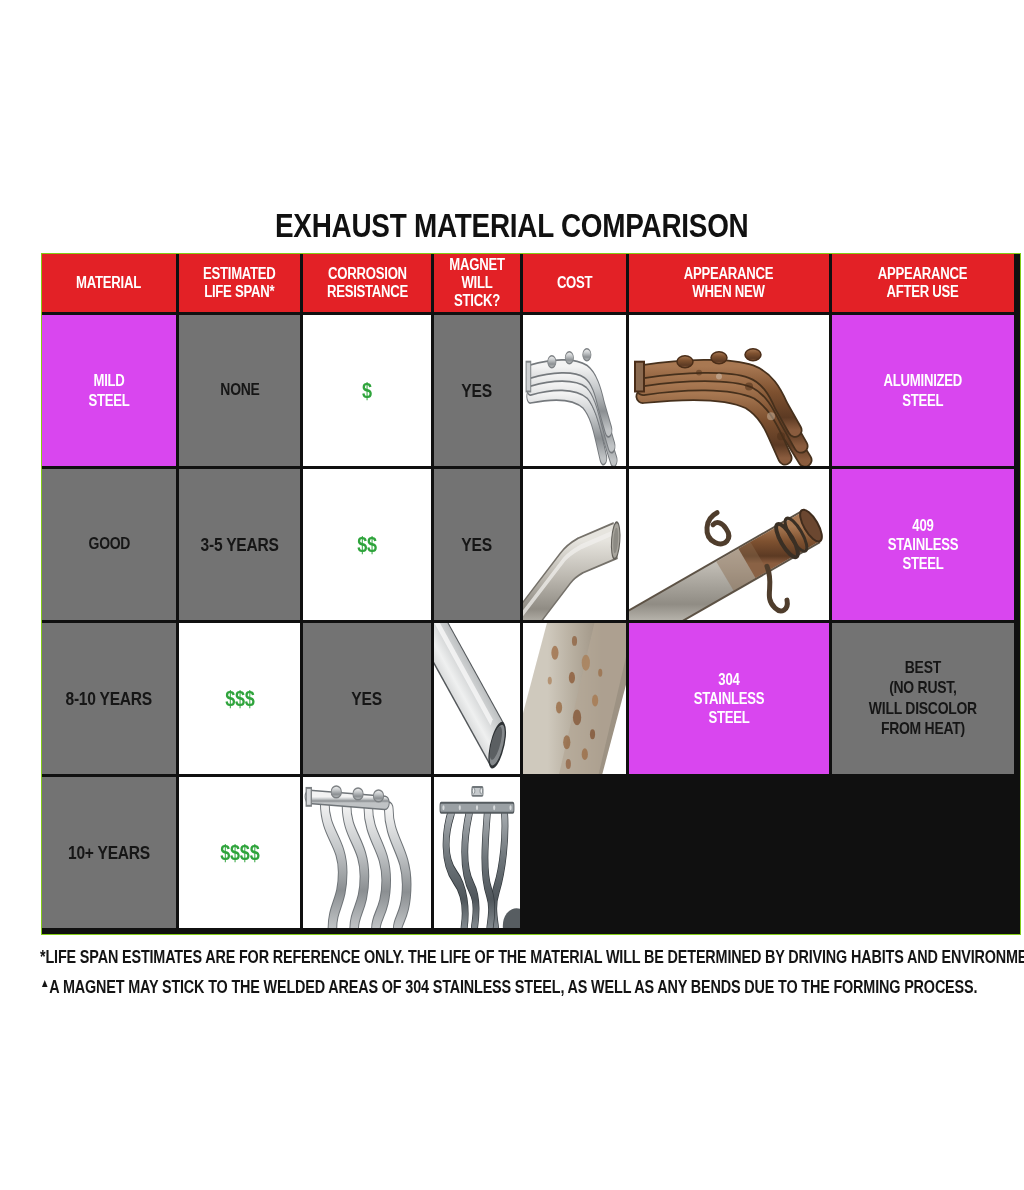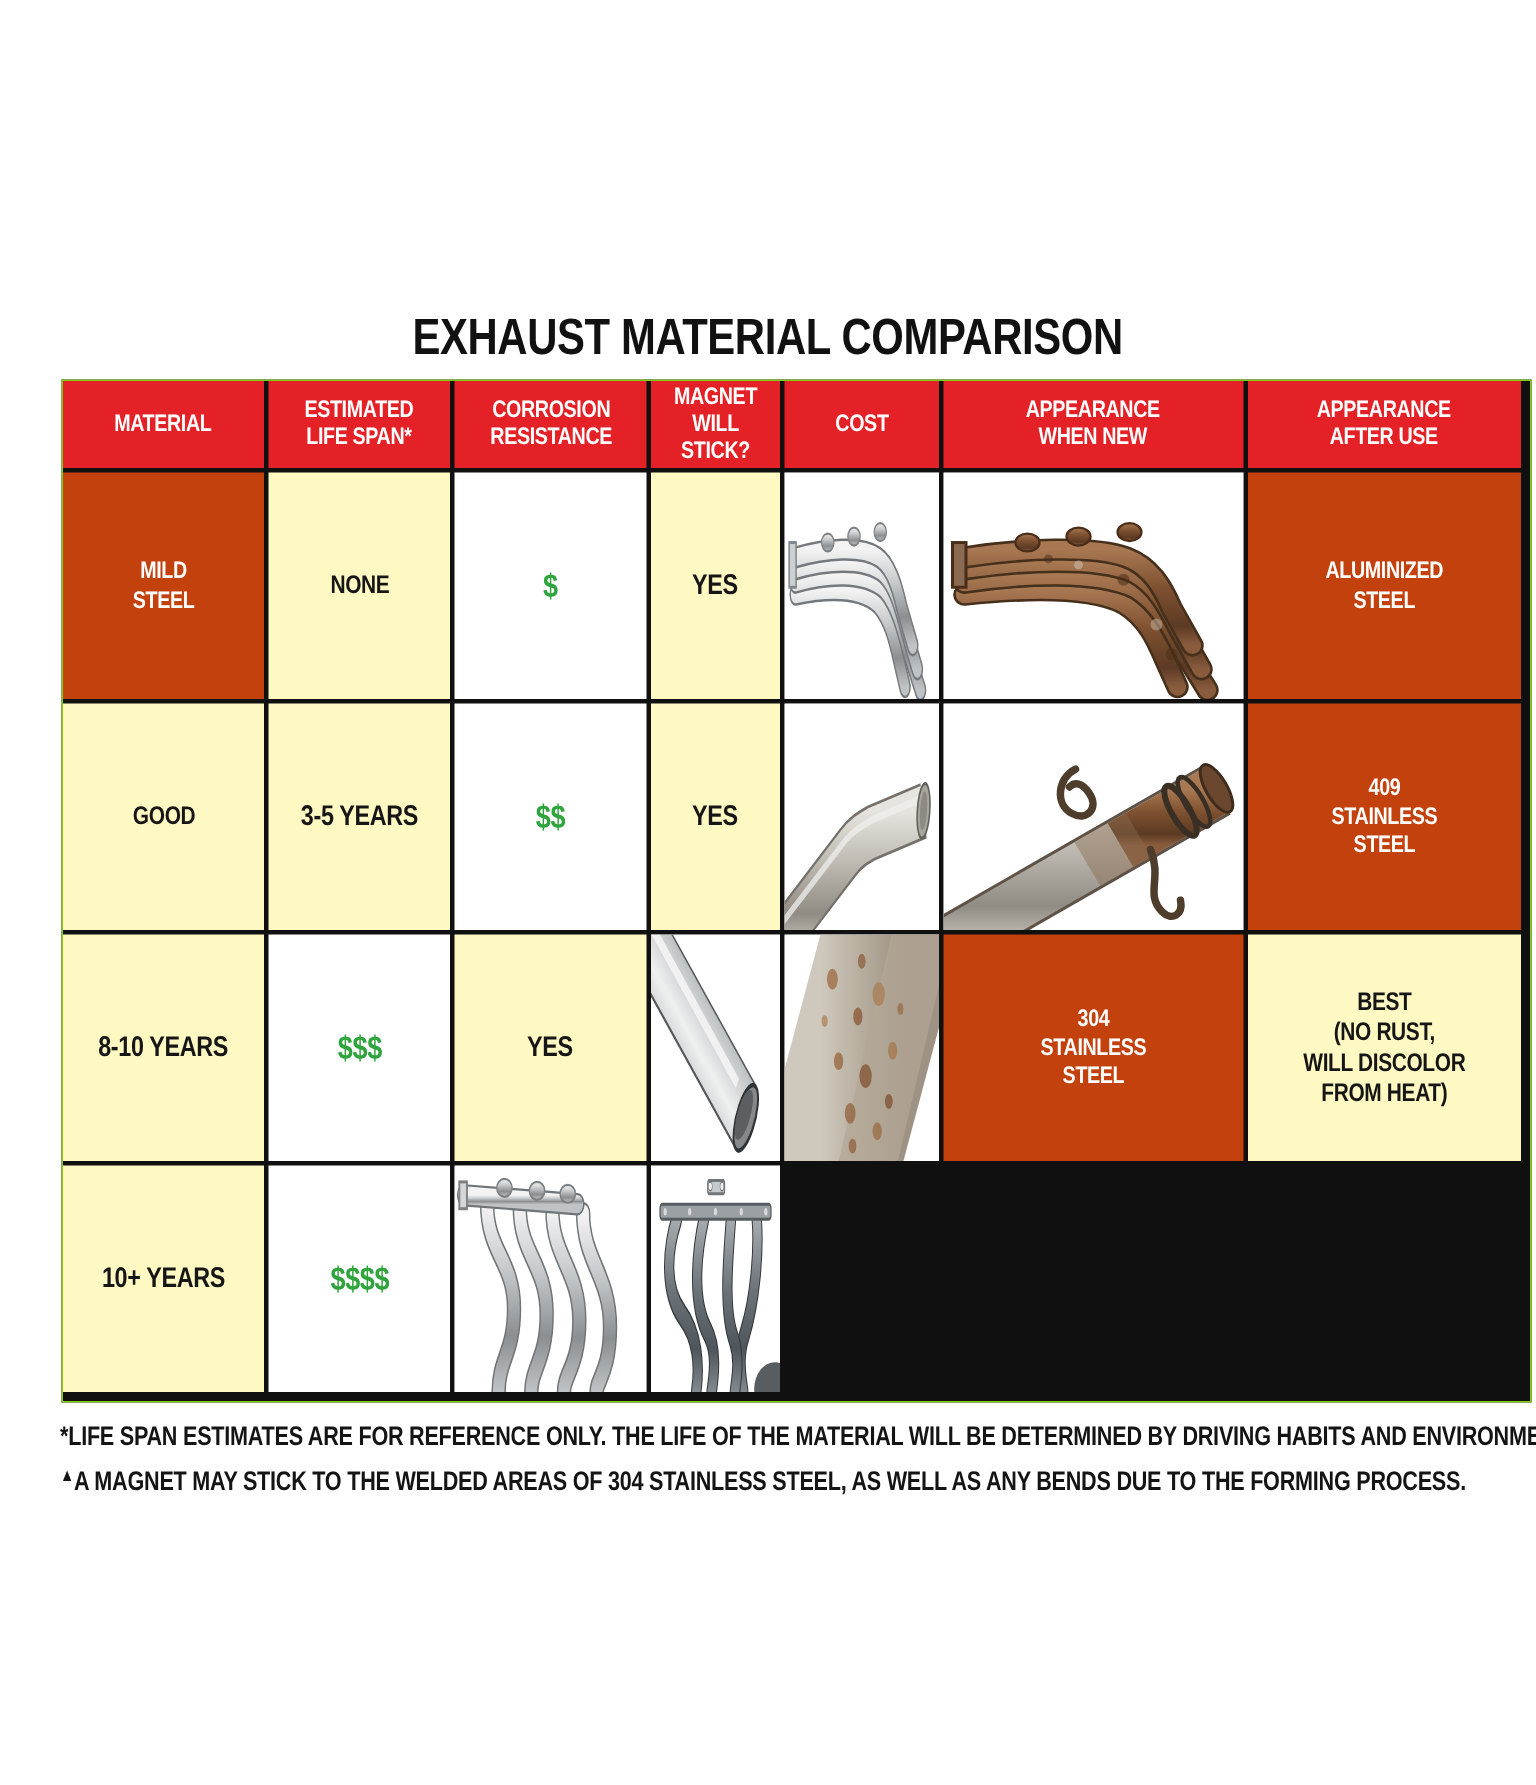--- a/index.html
+++ b/index.html
@@ -8,22 +8,22 @@
   .cond{display:inline-block;transform:scaleX(0.82);transform-origin:50% 50%;
         white-space:pre-line;letter-spacing:-0.3px;}
   .title{position:absolute;top:206px;left:0;width:100%;text-align:center;
          font-size:34px;color:#111;}
   .grid{position:absolute;left:41px;top:253px;width:980px;height:682px;
         box-sizing:border-box;border:1px solid #84cc16;background:#101010;
         display:grid;grid-template-columns:134px 121px 128px 86px 103px 200px 182px;
         grid-template-rows:58px 151px 151px 151px 151px;gap:3px;}
   .cell{display:flex;align-items:center;justify-content:center;text-align:center;overflow:hidden;}
   .head{background:#e32126;color:#ffffff;font-size:16px;line-height:1.12;}
-  .mat{background:#c2410c;color:#ffffff;font-size:16px;line-height:1.2;}
-  .val{background:#fef9c3;font-size:19px;}
+  .mat{background:#d946ef;color:#ffffff;font-size:16px;line-height:1.2;}
+  .val{background:#737373;font-size:19px;}
   .corr{font-size:17px;line-height:1.18;}
   .cost{background:#ffffff;color:#2fa43c;font-size:22px;letter-spacing:0;}
   .photo{background:#ffffff;padding:0;}
   .photo svg{display:block;width:100%;height:100%;}
   .mag-sup{font-size:11px;vertical-align:7px;letter-spacing:0;}
   .notes{position:absolute;left:40px;top:944px;width:960px;font-size:18px;line-height:26px;color:#141414;}
   .footnote{white-space:nowrap;}
   .fnline{display:inline-block;transform:scaleX(0.8);transform-origin:0 50%;letter-spacing:-0.2px;}
   .fn2 .fn-marker{font-size:12px;vertical-align:6px;}
 </style>

